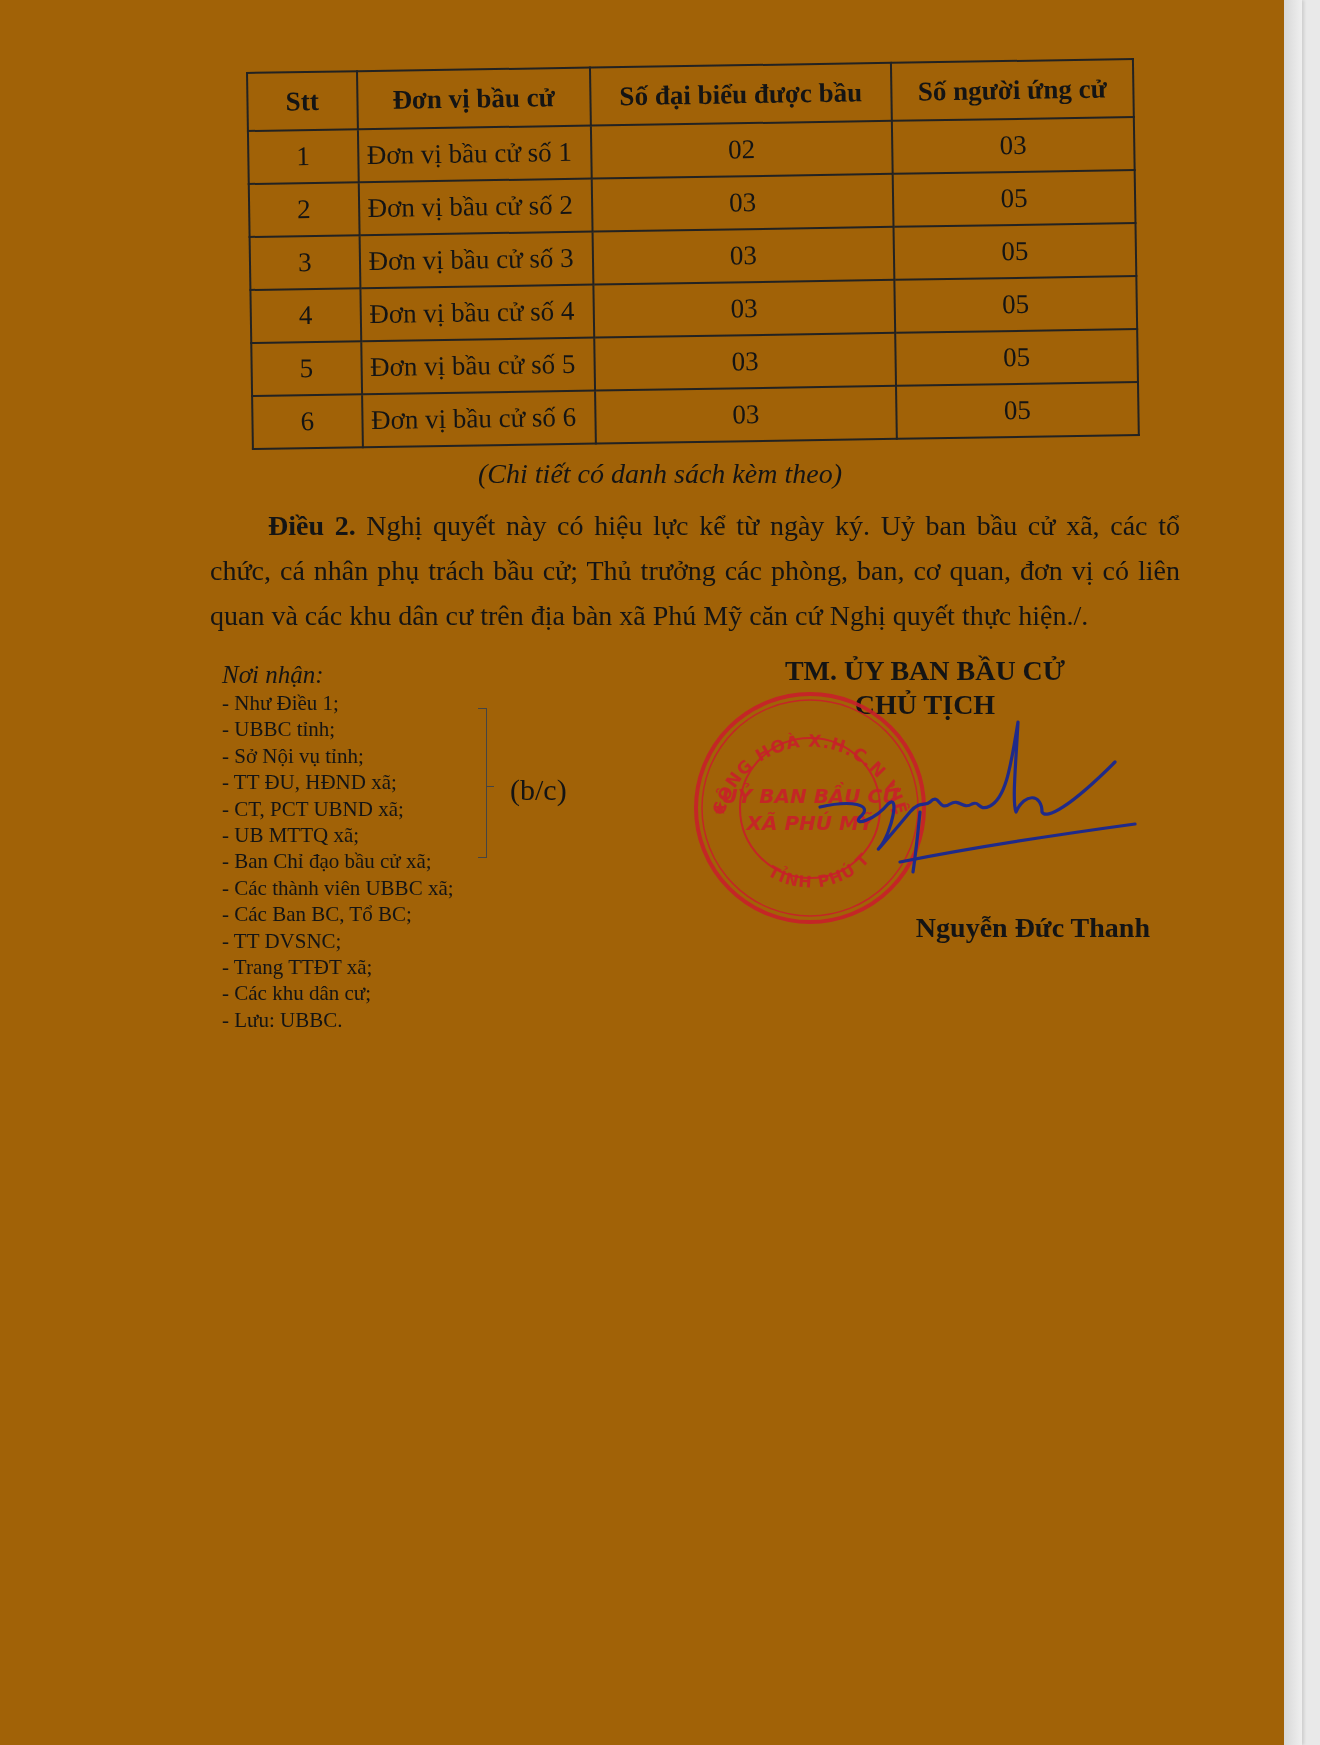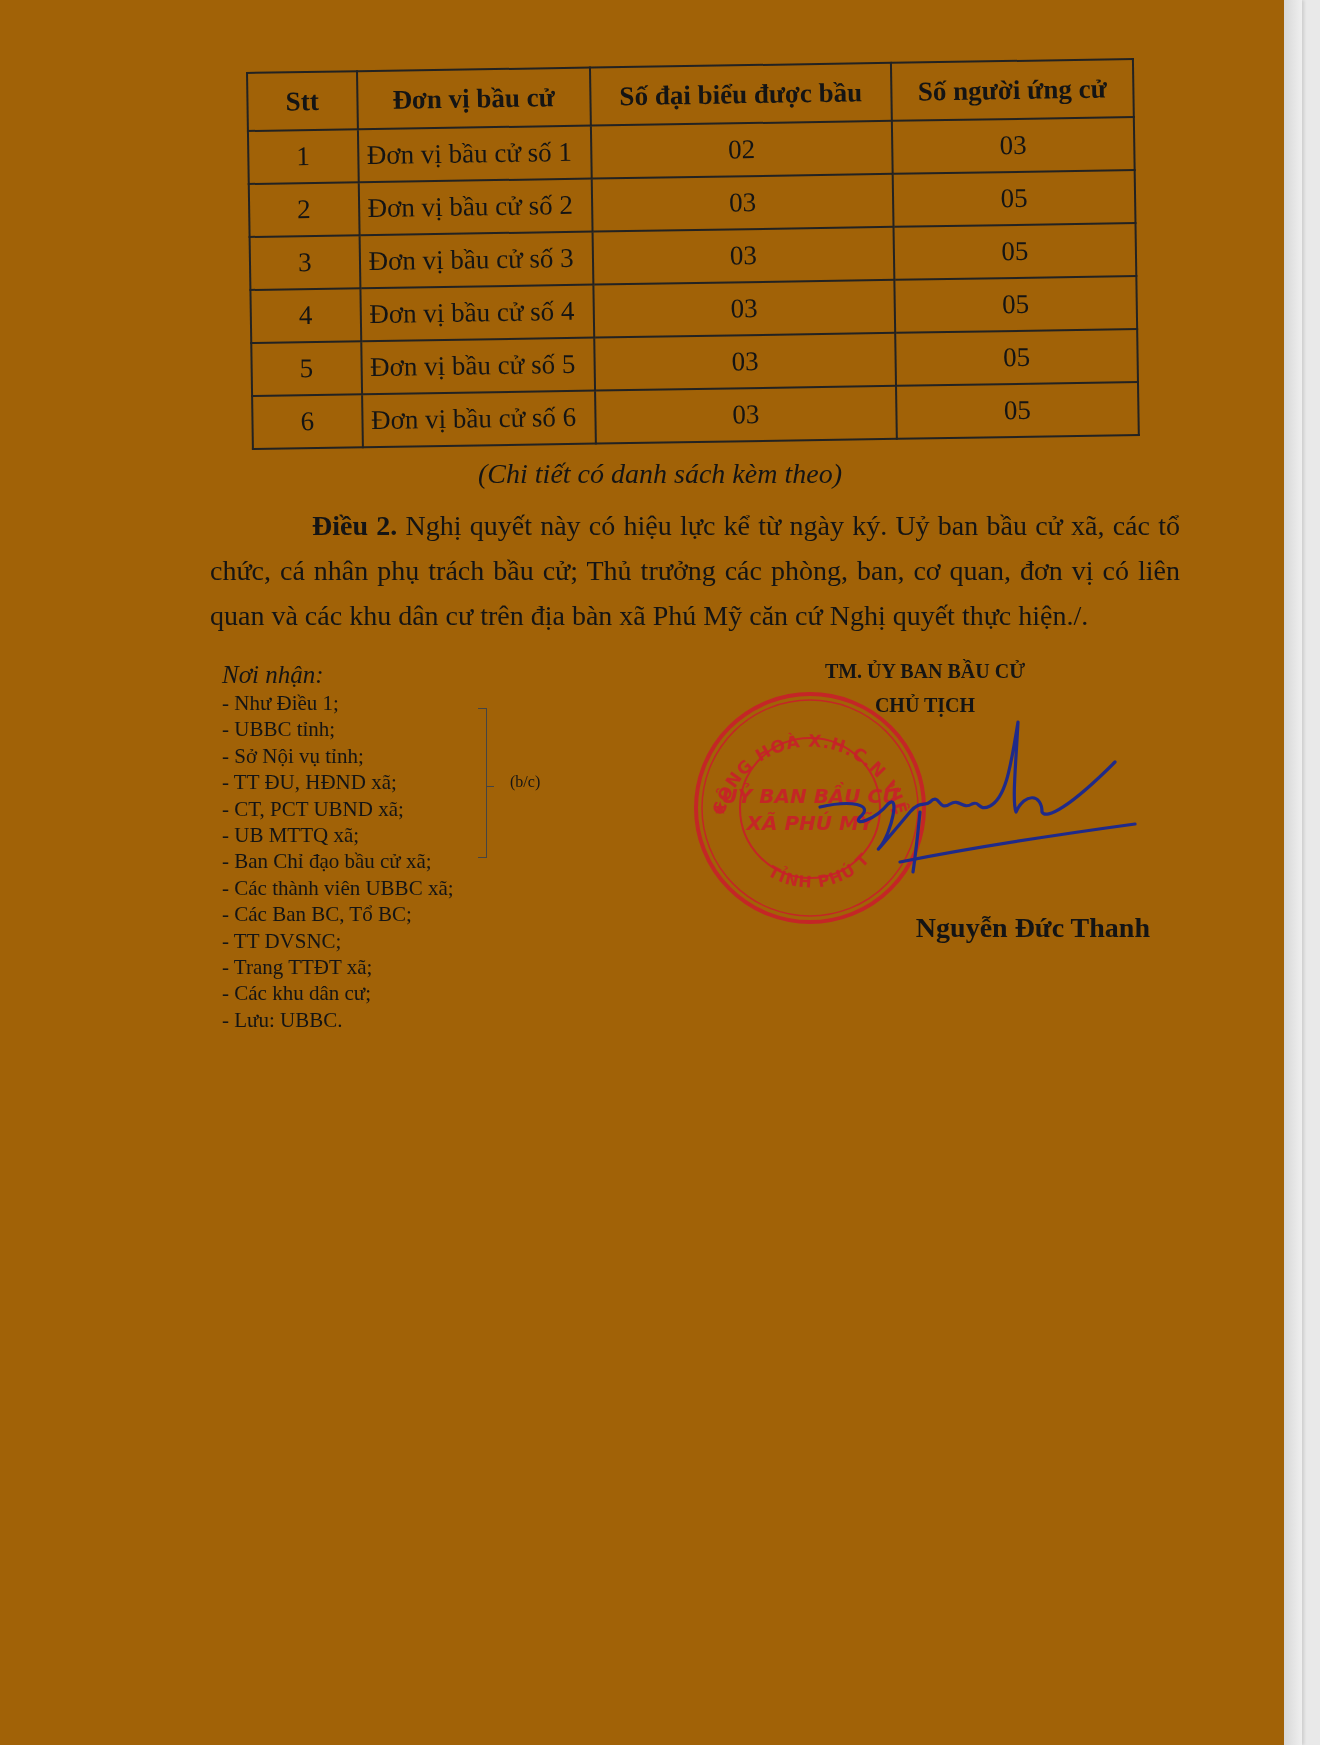--- a/index.html
+++ b/index.html
@@ -26,29 +26,29 @@
     border: 2px solid #222; height: 51px; padding: 0 8px; font-weight: normal;
   }
   table.units th { font-weight: bold; text-align: center; height: 56px; }
   table.units td.c { text-align: center; }
   table.units td.l { text-align: left; }
   .col-stt { width: 96px; } .col-unit { width: 228px; } .col-seats { width: 300px; } .col-cand { width: 236px; }
 
   .note { position: absolute; left: 0; width: 1320px; top: 458px; text-align: center; font-style: italic; font-size: 28px; }
   .article { position: absolute; left: 210px; top: 503px; width: 970px; font-size: 28px; line-height: 45px; text-align: justify; }
   .article .first { text-indent: 58px; }
-  .article b { font-weight: bold; margin-left: 44px; }
+  .article b { font-weight: bold; }
 
   .recipients { position: absolute; left: 222px; top: 660px; font-size: 21px; line-height: 26.4px; }
   .recipients .title { font-weight: normal; font-style: italic; font-size: 25px; line-height: 30px; }
   .bracket { position: absolute; left: 478px; top: 708px; width: 8px; height: 148px; border-right: 1.5px solid #444; border-top: 1px solid #444; border-bottom: 1px solid #444; }
   .bracket-tick { position: absolute; left: 486px; top: 786px; width: 8px; border-top: 1px solid #444; }
-  .bc-label { position: absolute; left: 510px; top: 773px; font-size: 16px; }
+  .bc-label { position: absolute; left: 510px; top: 773px; font-size: 30px; }
 
-  .sig-org { position: absolute; left: 700px; top: 654px; width: 450px; text-align: center; font-weight: bold; font-size: 20px; line-height: 34px; }
+  .sig-org { position: absolute; left: 700px; top: 654px; width: 450px; text-align: center; font-weight: bold; font-size: 28px; line-height: 34px; }
   .sig-name { position: absolute; left: 700px; top: 912px; width: 450px; text-align: right; font-weight: bold; font-size: 28px; }
   .stamp { position: absolute; left: 690px; top: 688px; width: 240px; height: 240px; }
   .signature { position: absolute; left: 780px; top: 712px; width: 370px; height: 170px; }
 </style>
 </head>
 <body>
 
 <div class="page">
   <div class="edge"></div>
 

